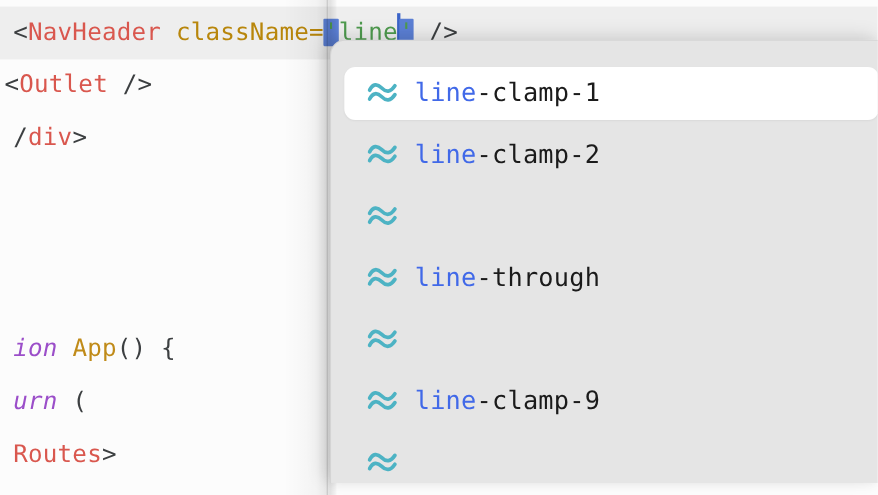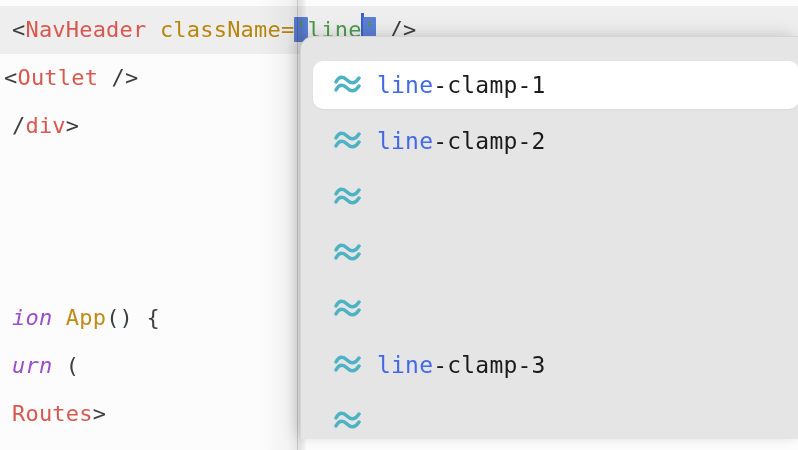--- a/index.html
+++ b/index.html
@@ -181,37 +181,38 @@
             </svg>
           </span>
         </div>
         <div class="ac-item" style="top: 192px;">
           <span class="ac-icon">
             <svg width="28" height="22" viewBox="0 0 28 22" aria-hidden="true">
               <path d="M2 8 C5 2, 9 2, 13 6 C17 10, 21 10, 25 4" fill="none" stroke="#4db3c4" stroke-width="3.4" stroke-linecap="round"></path>
               <path d="M2 16 C5 10, 9 10, 13 14 C17 18, 21 18, 25 12" fill="none" stroke="#4db3c4" stroke-width="3.4" stroke-linecap="round"></path>
             </svg>
           </span>
+          <span class="ac-label"><span class="match">line</span><span>-through</span></span>
         </div>
         <div class="ac-item" style="top: 248px;">
           <span class="ac-icon">
             <svg width="28" height="22" viewBox="0 0 28 22" aria-hidden="true">
               <path d="M2 8 C5 2, 9 2, 13 6 C17 10, 21 10, 25 4" fill="none" stroke="#4db3c4" stroke-width="3.4" stroke-linecap="round"></path>
               <path d="M2 16 C5 10, 9 10, 13 14 C17 18, 21 18, 25 12" fill="none" stroke="#4db3c4" stroke-width="3.4" stroke-linecap="round"></path>
             </svg>
           </span>
         </div>
         <div class="ac-item" style="top: 304px;">
           <span class="ac-icon">
             <svg width="28" height="22" viewBox="0 0 28 22" aria-hidden="true">
               <path d="M2 8 C5 2, 9 2, 13 6 C17 10, 21 10, 25 4" fill="none" stroke="#4db3c4" stroke-width="3.4" stroke-linecap="round"></path>
               <path d="M2 16 C5 10, 9 10, 13 14 C17 18, 21 18, 25 12" fill="none" stroke="#4db3c4" stroke-width="3.4" stroke-linecap="round"></path>
             </svg>
           </span>
-          <span class="ac-label"><span class="match">line</span><span>-clamp-3</span></span>
+          <span class="ac-label"><span class="match">line</span><span>-clamp-9</span></span>
         </div>
         <div class="ac-item" style="top: 360px;">
           <span class="ac-icon">
             <svg width="28" height="22" viewBox="0 0 28 22" aria-hidden="true">
               <path d="M2 8 C5 2, 9 2, 13 6 C17 10, 21 10, 25 4" fill="none" stroke="#4db3c4" stroke-width="3.4" stroke-linecap="round"></path>
               <path d="M2 16 C5 10, 9 10, 13 14 C17 18, 21 18, 25 12" fill="none" stroke="#4db3c4" stroke-width="3.4" stroke-linecap="round"></path>
             </svg>
           </span>
         </div>
       </div>

